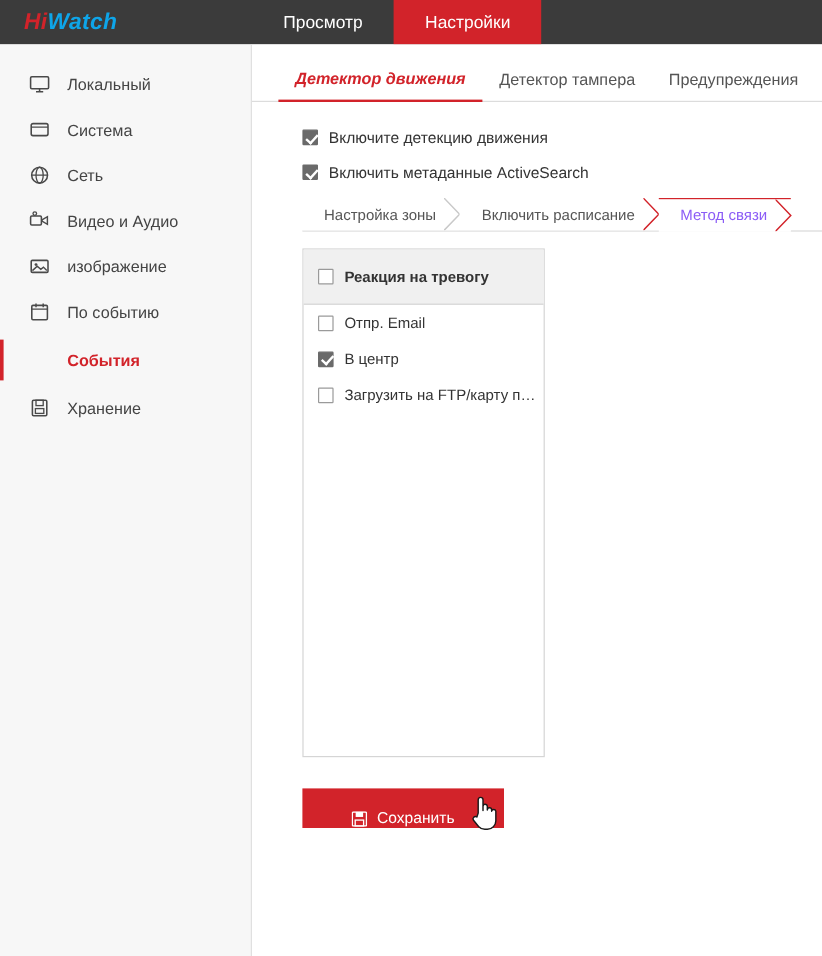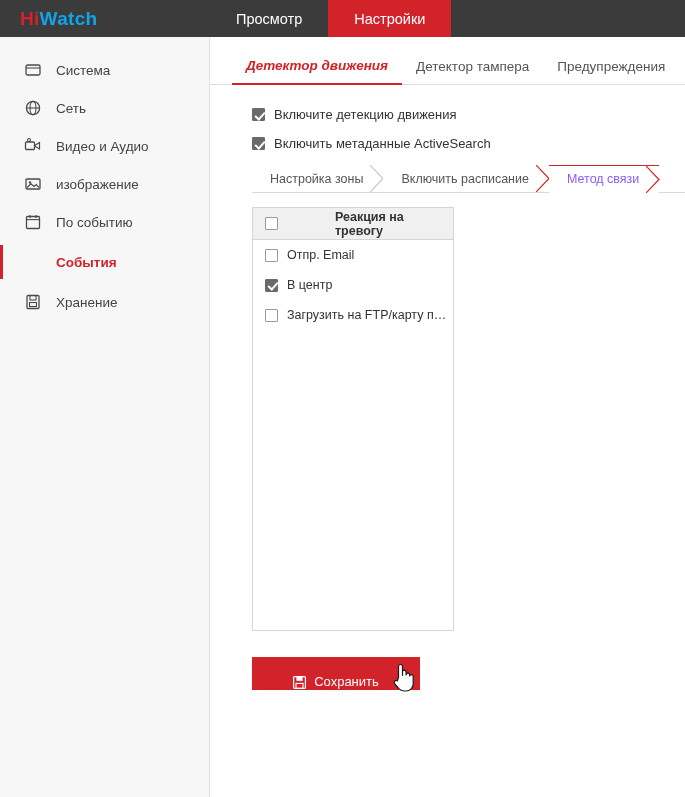--- a/index.html
+++ b/index.html
@@ -22,20 +22,21 @@
     width: 685px; height: 37px;
     background: #3b3b3b;
     display: flex; align-items: stretch;
   }
   .brand {
     width: 210px;
     display: flex; align-items: center;
     padding-left: 20px;
     font-size: 19px; font-weight: bold;
     letter-spacing: 0.3px;
+    font-style: italic;
   }
   .brand .hi { color: #d2232a; }
   .brand .watch { color: #0ea5e9; }
   .nav { display: flex; align-items: stretch; }
   .nav-item {
     display: flex; align-items: center; justify-content: center;
     padding: 0 26px;
     color: #ffffff;
     font-size: 14.5px;
     cursor: default;
@@ -171,29 +172,28 @@
 
   
   .panel {
     margin-top: 14px;
     width: 202px;
     height: 424px;
     border: 1px solid #d5d5d5;
     background: #ffffff;
   }
   .panel-head {
-    height: 32px;
+    height: 46px;
     background: #f0f0f0;
     border-bottom: 1px solid #d5d5d5;
     display: flex; align-items: center;
     padding-left: 12px;
     font-size: 12.5px;
     font-weight: bold;
     color: #333333;
-    gap: 48px;
   }
   .panel-head .cb { margin-right: 9px; }
   .panel-row {
     display: flex; align-items: center;
     height: 30px;
     padding-left: 12px;
     font-size: 12.5px;
     color: #333333;
   }
   .panel-row:first-of-type { margin-top: 6px; }
@@ -241,20 +241,30 @@
     </div>
     <div class="nav">
       <div class="nav-item">Просмотр</div>
       <div class="nav-item active">Настройки</div>
     </div>
   </div>
 
   <div class="sidebar">
     <div style="height:14px"></div>
 
+    <div class="side-item">
+      <span class="ico">
+        <svg width="18" height="18" viewBox="0 0 18 18">
+            <rect x="1.5" y="3" width="15" height="10" rx="1" fill="none" stroke="#4a4a4a" stroke-width="1.3"></rect>
+            <line x1="6" y1="15.5" x2="12" y2="15.5" stroke="#4a4a4a" stroke-width="1.3"></line>
+            <line x1="9" y1="13" x2="9" y2="15.5" stroke="#4a4a4a" stroke-width="1.3"></line>
+          </svg>
+      </span>
+      <span>Локальный</span>
+    </div>
 
     <div class="side-item">
       <span class="ico">
         <svg width="18" height="18" viewBox="0 0 18 18">
             <rect x="2" y="4" width="14" height="10" rx="1.5" fill="none" stroke="#4a4a4a" stroke-width="1.3"></rect>
             <line x1="2" y1="7" x2="16" y2="7" stroke="#4a4a4a" stroke-width="1.1"></line>
           </svg>
       </span>
       <span>Система</span>
     </div>

